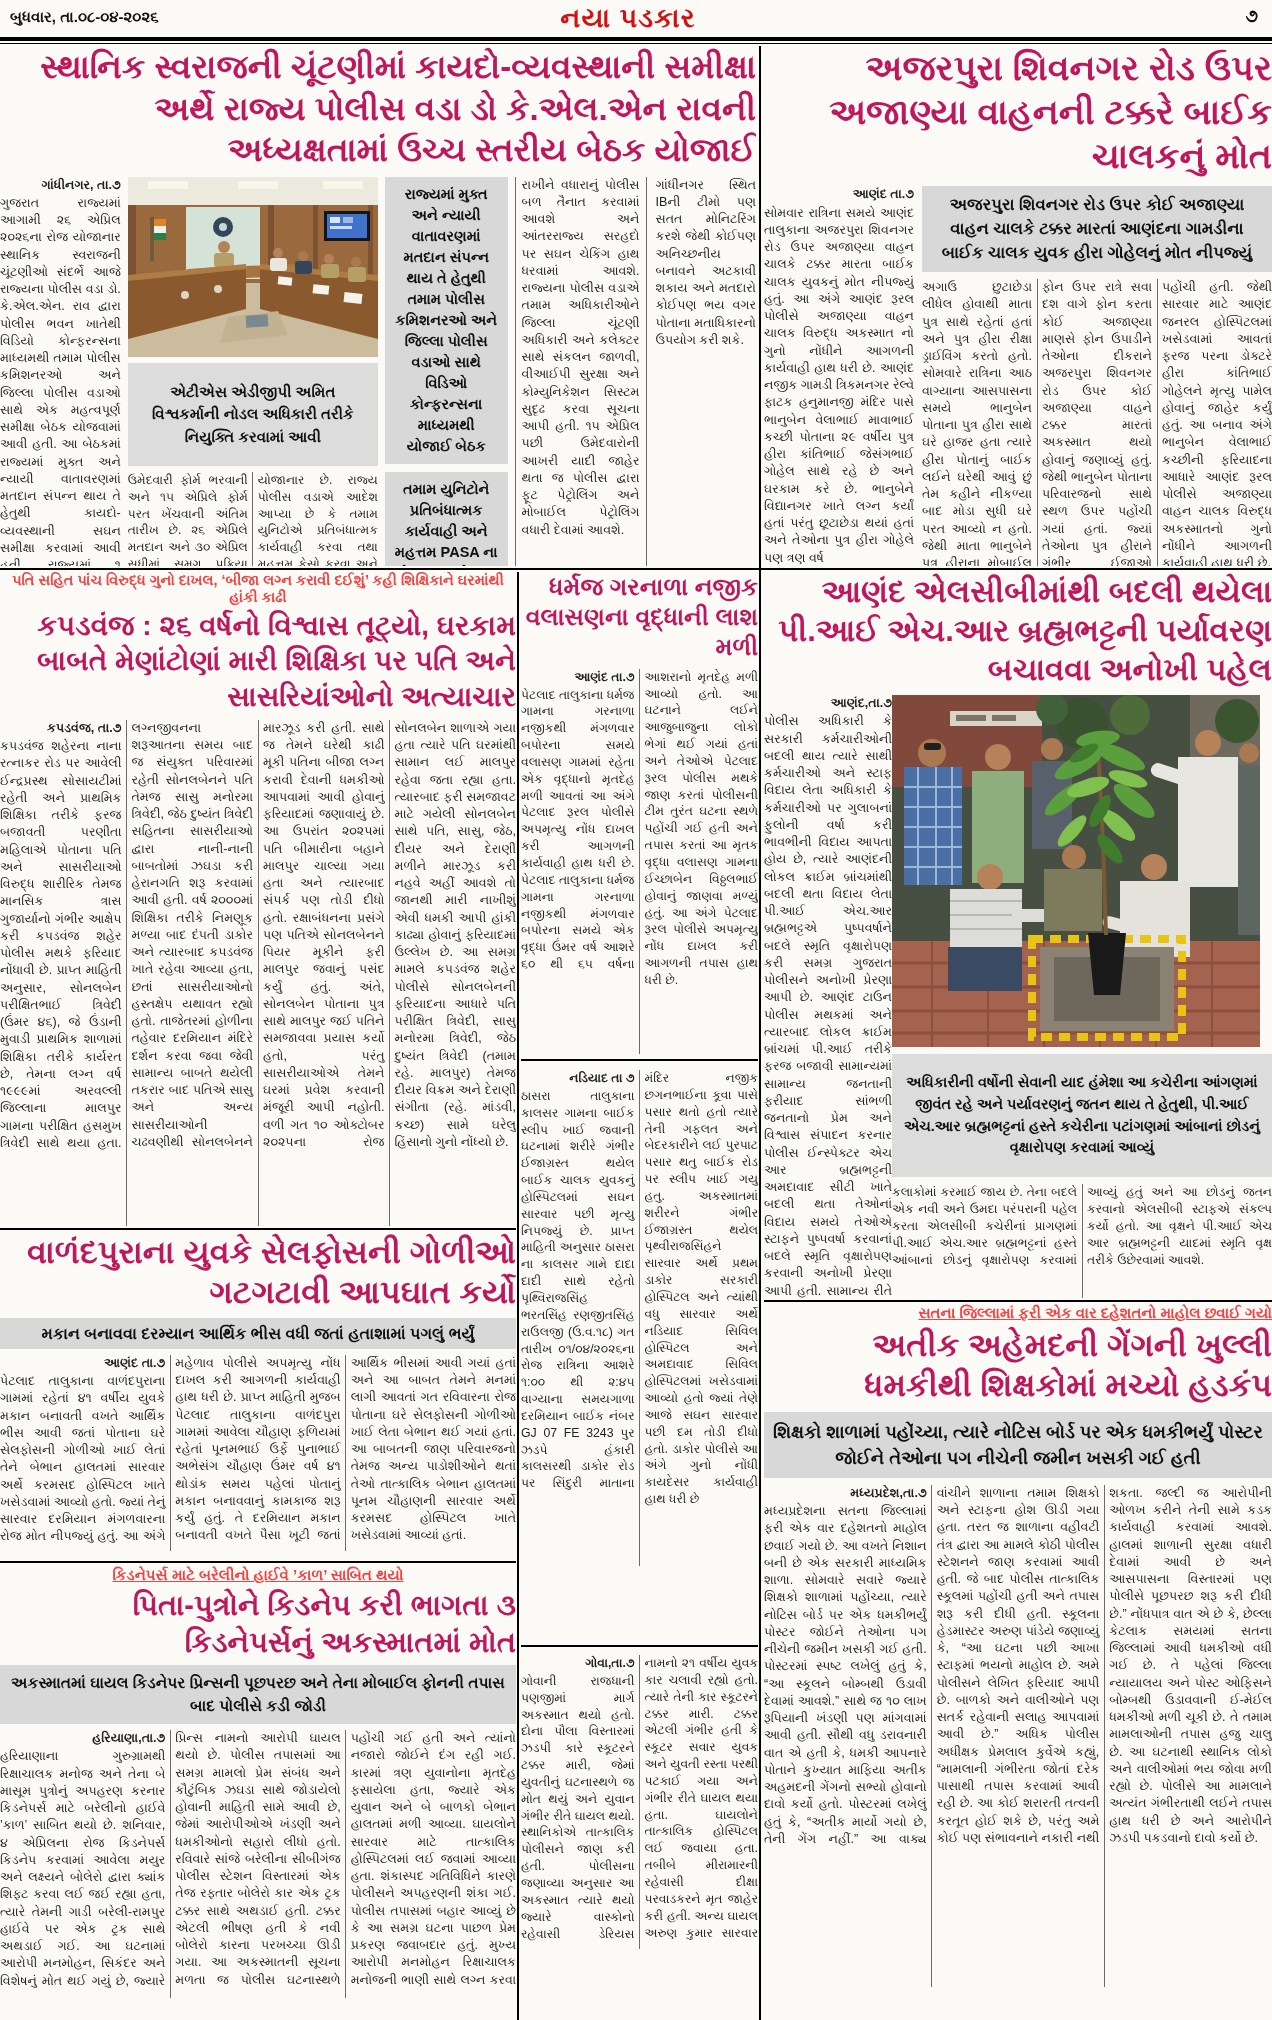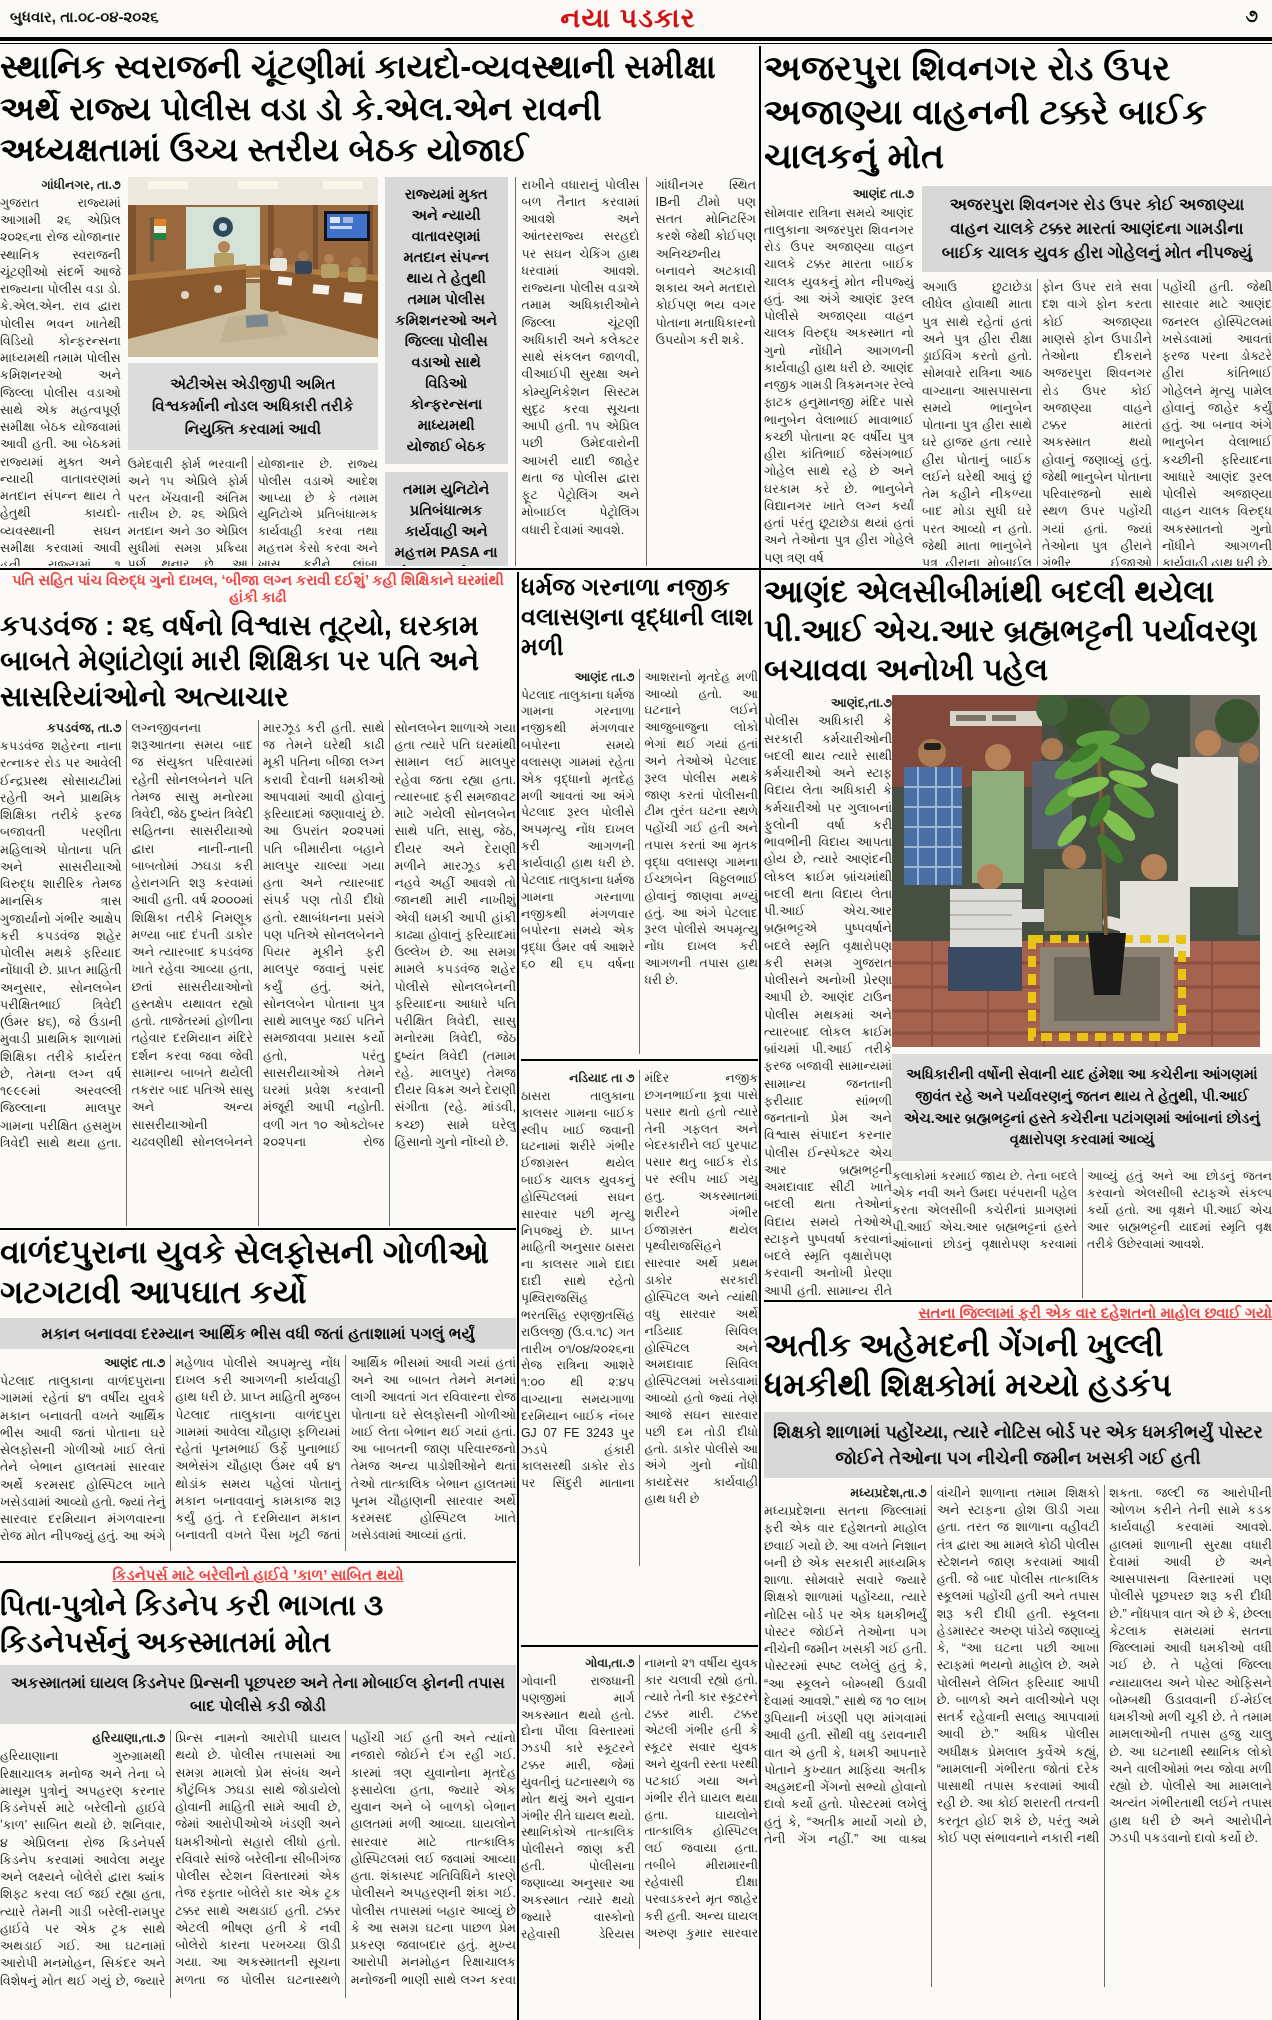--- a/index.html
+++ b/index.html
@@ -7,30 +7,30 @@
         font-family:"Liberation Sans","DejaVu Sans",sans-serif;color:#1c1c1c;overflow:hidden;}
   
   .hdr{position:absolute;left:0;top:0;width:1272px;height:36px;}
   .hdr-date{position:absolute;left:10px;top:8px;font-size:15px;font-weight:700;color:#111;}
   .hdr-mast{position:absolute;left:0;right:16px;top:3px;text-align:center;font-size:27px;font-weight:800;color:#d01212;letter-spacing:1px;}
   .hdr-page{position:absolute;right:14px;top:6px;font-size:18px;font-weight:700;color:#111;}
   .rule-thick{position:absolute;left:0;top:37px;width:1272px;height:4px;background:#000;}
   .rule-thin{position:absolute;left:0;top:43px;width:1272px;height:1px;background:#000;}
   
   .art{position:absolute;overflow:hidden;}
-  .hl{font-weight:700;text-align:left;color:#000000;line-height:1.26;}
+  .hl{font-weight:700;text-align:right;color:#be185d;line-height:1.26;}
   .kicker{font-weight:700;text-align:center;color:#ef4444;}
   .kicker.u{text-decoration:underline;}
   .graybox{background:#d8d8d8;font-weight:700;text-align:center;color:#101010;padding:7px 9px;line-height:1.45;}
   .cols{text-align:justify;font-size:12.6px;line-height:1.37;color:#232323;column-gap:10px;column-rule:1px solid #6b6b6b;overflow:hidden;}
   .dl{text-align:right;font-weight:600;margin-bottom:1px;}
   .txt{text-align:justify;font-size:12.6px;line-height:1.37;color:#232323;overflow:hidden;}
   .vrule{position:absolute;width:2px;background:#000;}
   .hrule{position:absolute;height:2px;background:#000;}
-  .capbox{background:#dcdcdc;font-weight:700;text-align:center;color:#101010;padding:10px 8px;line-height:1.5;}
+  .capbox{background:#dcdcdc;font-weight:700;text-align:center;color:#101010;padding:18px 8px;line-height:1.5;}
   figure{margin:0;}
   svg{display:block;}
 </style>
 </head>
 <body>
 
 <div id="page">
 
   <div class="hdr">
     <span class="hdr-date">બુધવાર, તા.૦૮-૦૪-૨૦૨૬</span>

